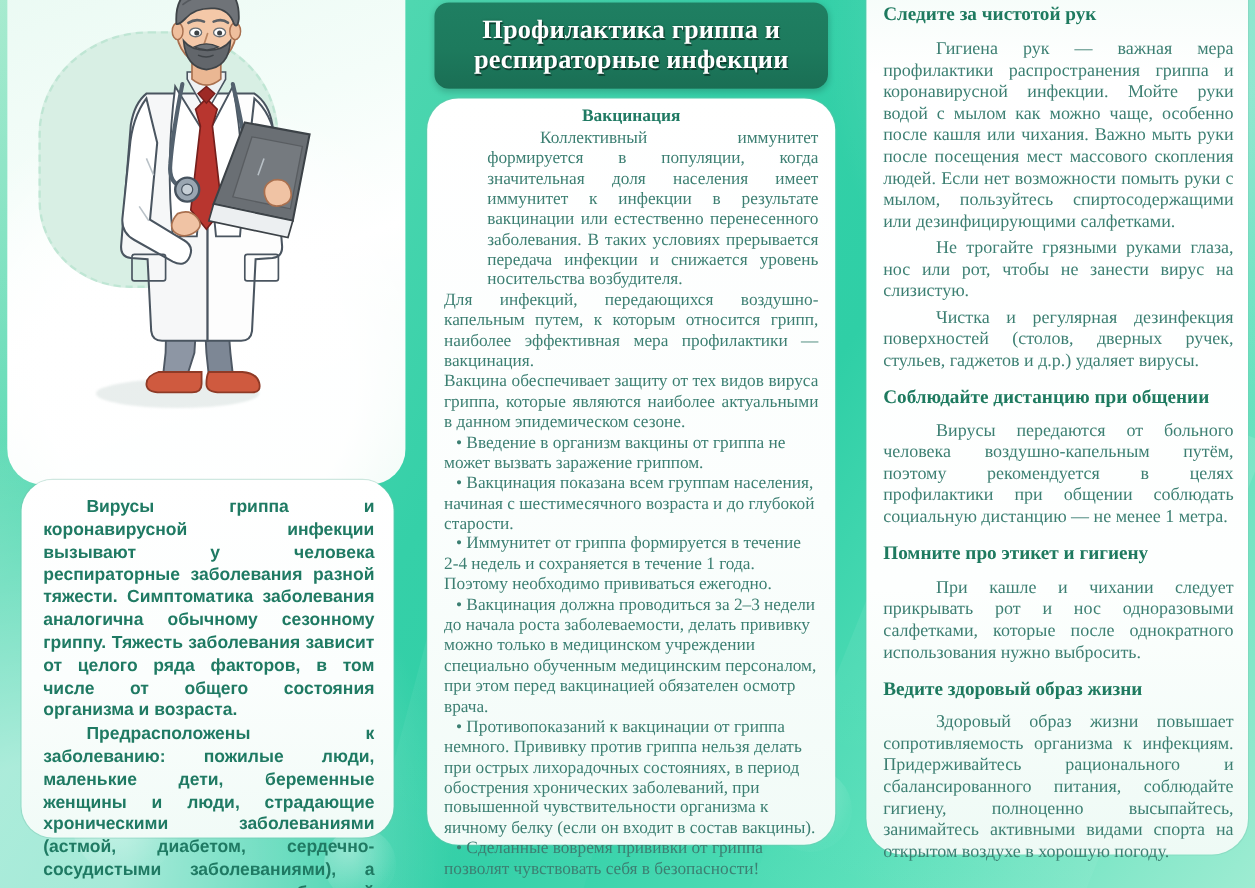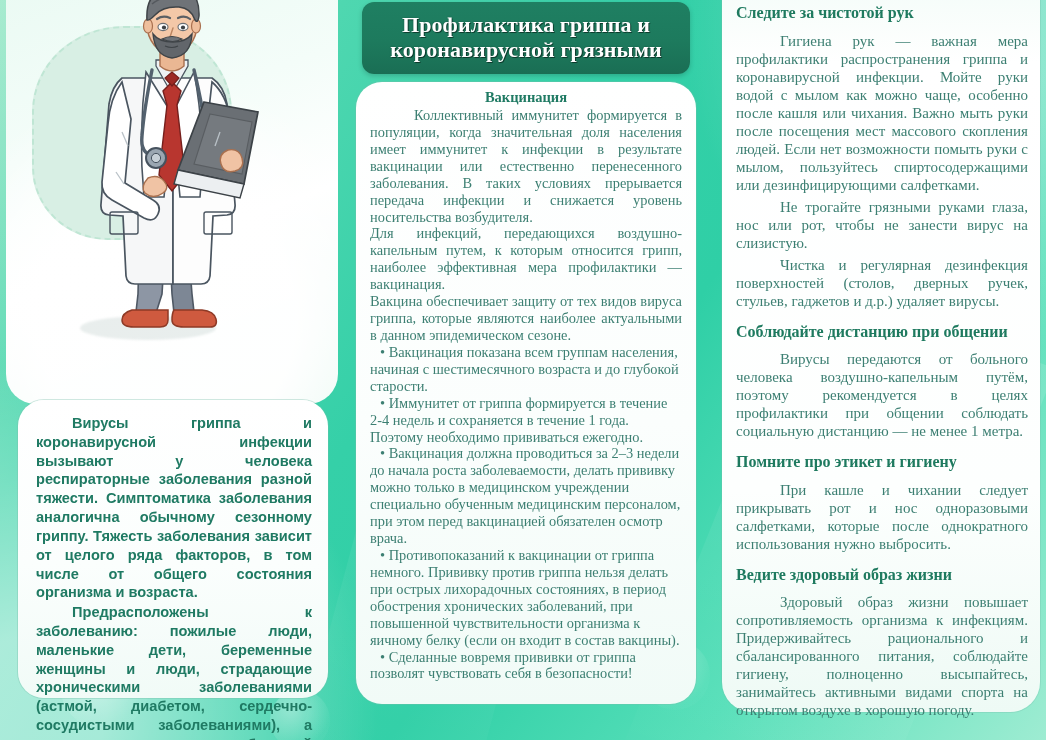--- a/index.html
+++ b/index.html
@@ -152,21 +152,21 @@
   }
   .mid-p {
     font-size: 14.4px;
     line-height: 1.175;
     color: #3c7f72;
     text-align: justify;
     text-align-last: left;
     margin: 0;
     font-family: "Liberation Serif", "DejaVu Serif", serif;
   }
-  .mid-p.ind { text-indent: 44px; }
+  .mid-p.ind { text-indent: 44px; margin-left: 36px; }
   .mid-p.bullet { text-align: left; text-indent: 10px; }
 
   
   #right-card {
     left: 722px;
     top: -26px;
     width: 318px;
     height: 738px;
     border-radius: 0 0 30px 30px;
     background: linear-gradient(180deg, #f3fcf8 0%, #ffffff 12%, #fdfffe 70%, #eefaf5 100%);
@@ -289,30 +289,31 @@
   <div id="left-text-card" class="card">
     <div class="body">
       <p>Вирусы гриппа и коронавирусной инфекции вызывают у человека респираторные заболевания разной тяжести. Симптоматика заболевания аналогична обычному сезонному гриппу. Тяжесть заболевания зависит от целого ряда факторов, в том числе от общего состояния организма и возраста.</p>
       <p>Предрасположены к заболеванию: пожилые люди, маленькие дети, беременные женщины и люди, страдающие хроническими заболеваниями (астмой, диабетом, сердечно-сосудистыми заболеваниями), а также имеющие ослабленный иммунитет.</p>
     </div>
   </div>
 
   <div id="title-banner">
     <div class="t">
       <span>Профилактика гриппа и</span><br>
-      <span>коронавирусной грязными</span>
+      <span>респираторные инфекции</span>
     </div>
   </div>
 
   <div id="middle-card" class="card">
     <div class="inner">
       <div class="mid-h">Вакцинация</div>
       <p class="mid-p ind">Коллективный иммунитет формируется в популяции, когда значительная доля населения имеет иммунитет к инфекции в результате вакцинации или естественно перенесенного заболевания. В таких условиях прерывается передача инфекции и снижается уровень носительства возбудителя.</p>
       <p class="mid-p">Для инфекций, передающихся воздушно-капельным путем, к которым относится грипп, наиболее эффективная мера профилактики — вакцинация.</p>
       <p class="mid-p">Вакцина обеспечивает защиту от тех видов вируса гриппа, которые являются наиболее актуальными в данном эпидемическом сезоне.</p>
+      <p class="mid-p bullet">• Введение в организм вакцины от гриппа не может вызвать заражение гриппом.</p>
       <p class="mid-p bullet">• Вакцинация показана всем группам населения, начиная с шестимесячного возраста и до глубокой старости.</p>
       <p class="mid-p bullet">• Иммунитет от гриппа формируется в течение 2-4 недель и сохраняется в течение 1 года. Поэтому необходимо прививаться ежегодно.</p>
       <p class="mid-p bullet">• Вакцинация должна проводиться за 2–3 недели до начала роста заболеваемости, делать прививку можно только в медицинском учреждении специально обученным медицинским персоналом, при этом перед вакцинацией обязателен осмотр врача.</p>
       <p class="mid-p bullet">• Противопоказаний к вакцинации от гриппа немного. Прививку против гриппа нельзя делать при острых лихорадочных состояниях, в период обострения хронических заболеваний, при повышенной чувствительности организма к яичному белку (если он входит в состав вакцины).</p>
       <p class="mid-p bullet">• Сделанные вовремя прививки от гриппа позволят чувствовать себя в безопасности!</p>
     </div>
   </div>
 
   <div id="right-card" class="card">
     <div class="inner">

